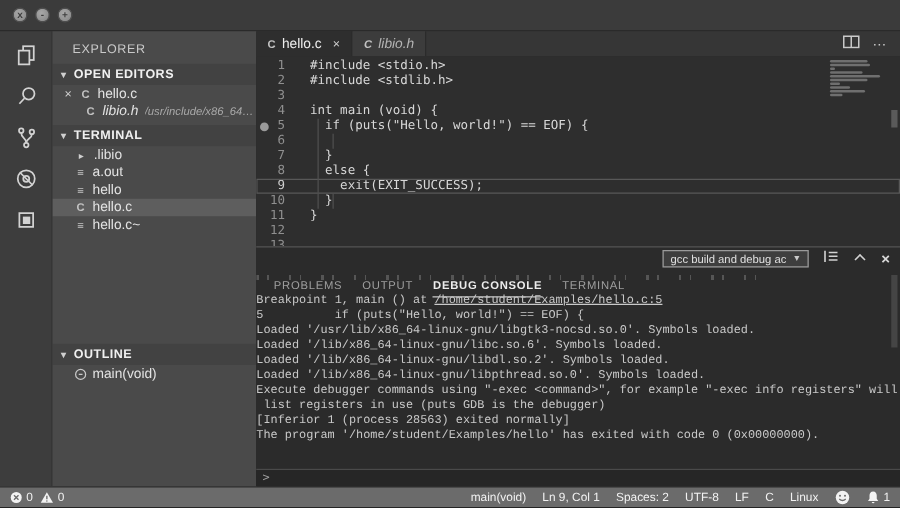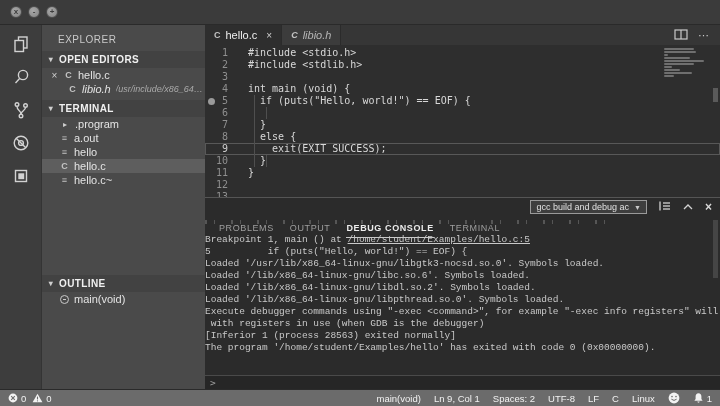--- a/index.html
+++ b/index.html
@@ -158,21 +158,21 @@
         <span class="italic">libio.h</span>
         <span class="sb-detail">/usr/include/x86_64-linux-gnu...</span>
       </div>
 
       <div class="sb-header" style="margin-top:4px;">
         <span class="twistie">▾</span>
         <span>TERMINAL</span>
       </div>
       <div class="sb-item">
         <span class="twistie">▸</span>
-        <span>.program</span>
+        <span>.libio</span>
       </div>
       <div class="sb-item">
         <span class="file-badge">≡</span>
         <span>a.out</span>
       </div>
       <div class="sb-item">
         <span class="file-badge">≡</span>
         <span>hello</span>
       </div>
       <div class="sb-item selected">
@@ -317,21 +317,21 @@
         <div class="console">
           <div class="c-partial"></div>
           <div class="c-blank"></div>
           <div class="c-line"><span>Breakpoint 1, main () at </span><span class="c-link">/home/student/Examples/hello.c:5</span></div>
           <div class="c-line">5          if (puts("Hello, world!") == EOF) {</div>
           <div class="c-line">Loaded '/usr/lib/x86_64-linux-gnu/libgtk3-nocsd.so.0'. Symbols loaded.</div>
           <div class="c-line">Loaded '/lib/x86_64-linux-gnu/libc.so.6'. Symbols loaded.</div>
           <div class="c-line">Loaded '/lib/x86_64-linux-gnu/libdl.so.2'. Symbols loaded.</div>
           <div class="c-line">Loaded '/lib/x86_64-linux-gnu/libpthread.so.0'. Symbols loaded.</div>
           <div class="c-line">Execute debugger commands using "-exec &lt;command&gt;", for example "-exec info registers" will</div>
-          <div class="c-line"> with registers in use (when GDB is the debugger)</div>
+          <div class="c-line"> list registers in use (puts GDB is the debugger)</div>
           <div class="c-line">[Inferior 1 (process 28563) exited normally]</div>
           <div class="c-line">The program '/home/student/Examples/hello' has exited with code 0 (0x00000000).</div>
         </div>
         <div class="panel-scroll"></div>
 
         <div class="console-input">
           <span>&gt;</span>
         </div>
       </div>
 

